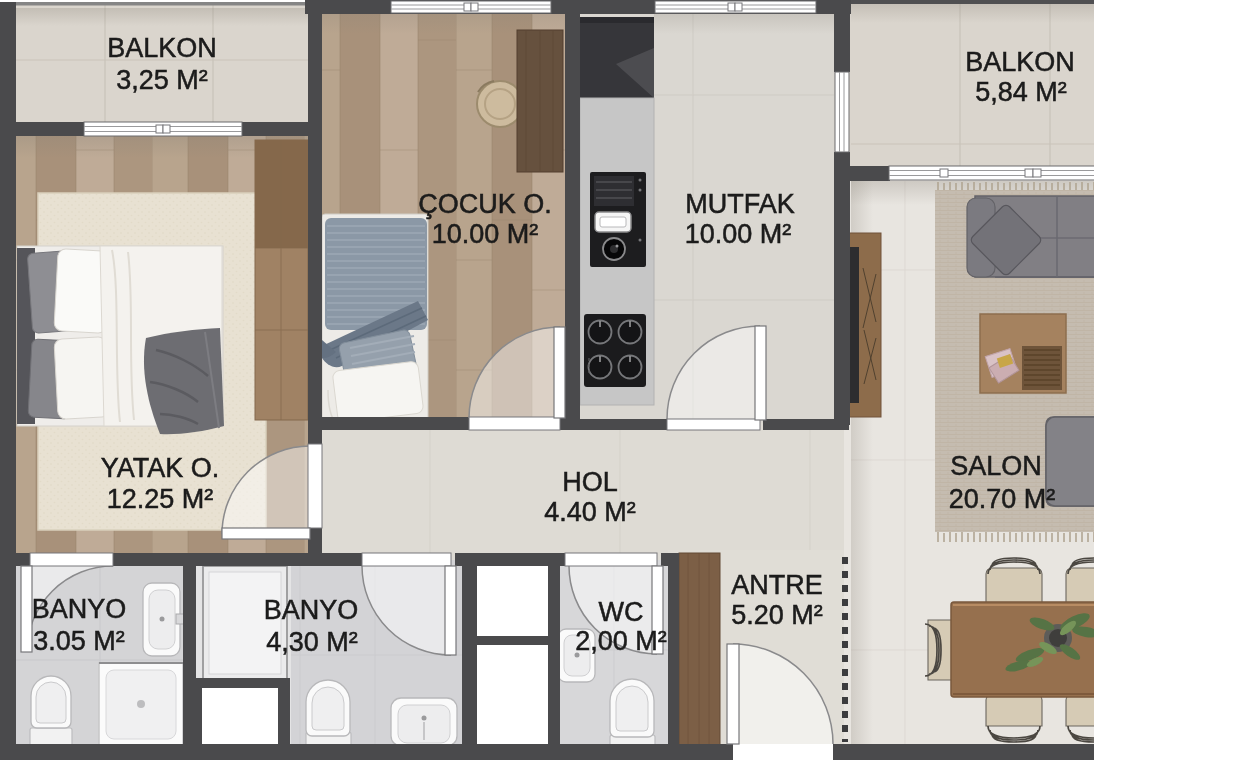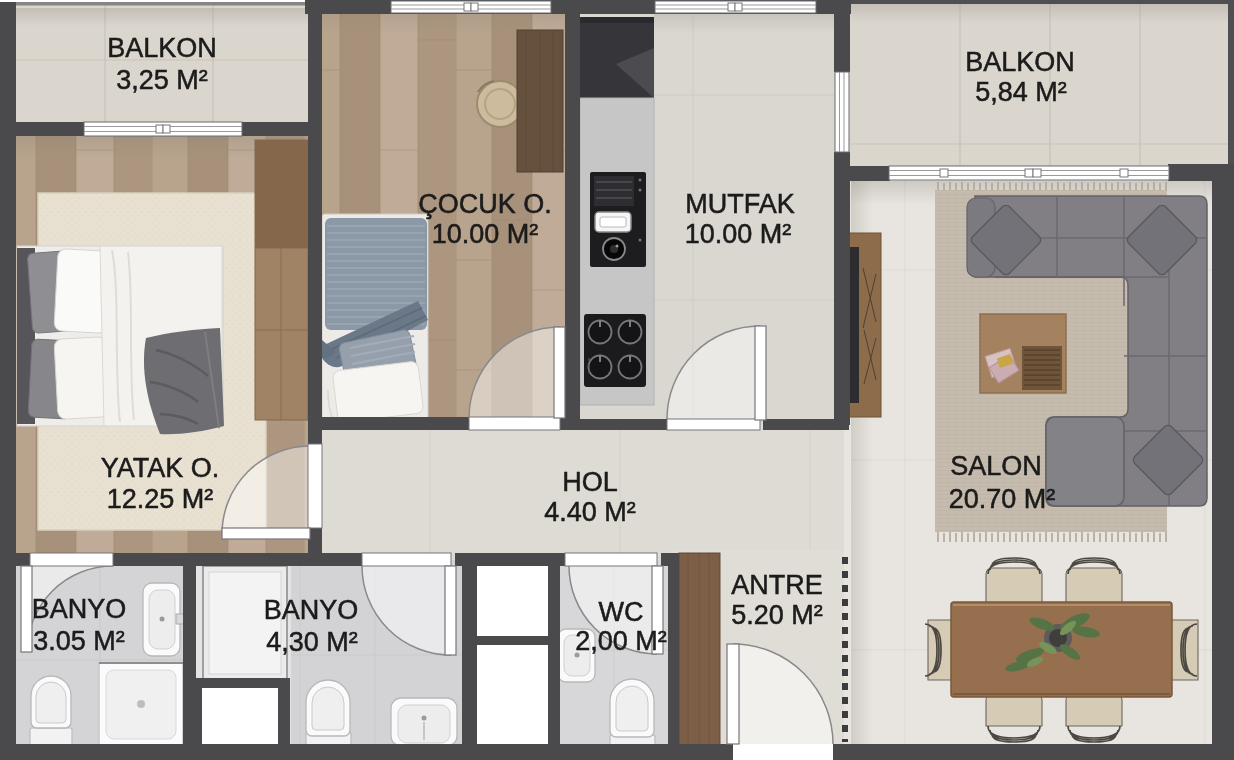--- a/index.html
+++ b/index.html
@@ -1,16 +1,16 @@
 <!DOCTYPE html>
 <html><head>
 <meta charset="utf-8">
 <style>
 html,body{margin:0;padding:0;background:#fff}
-#plan{position:relative;width:1234px;height:760px;background:#c2410c;overflow:hidden}
+#plan{position:relative;width:1094px;height:760px;background:#c2410c;overflow:hidden}
 text{font-family:"Liberation Sans",sans-serif;fill:#1c1c1c}
 .lbl{font-size:27px;text-anchor:middle;letter-spacing:0px}
 </style>
 </head>
 <body>
 <div id="plan">
 <svg width="1234" height="760" viewBox="0 0 1234 760" shape-rendering="auto">
 <defs>
 <pattern id="wood" width="152" height="300" patternUnits="userSpaceOnUse">
 <rect width="152" height="300" fill="#b19d85"></rect>

